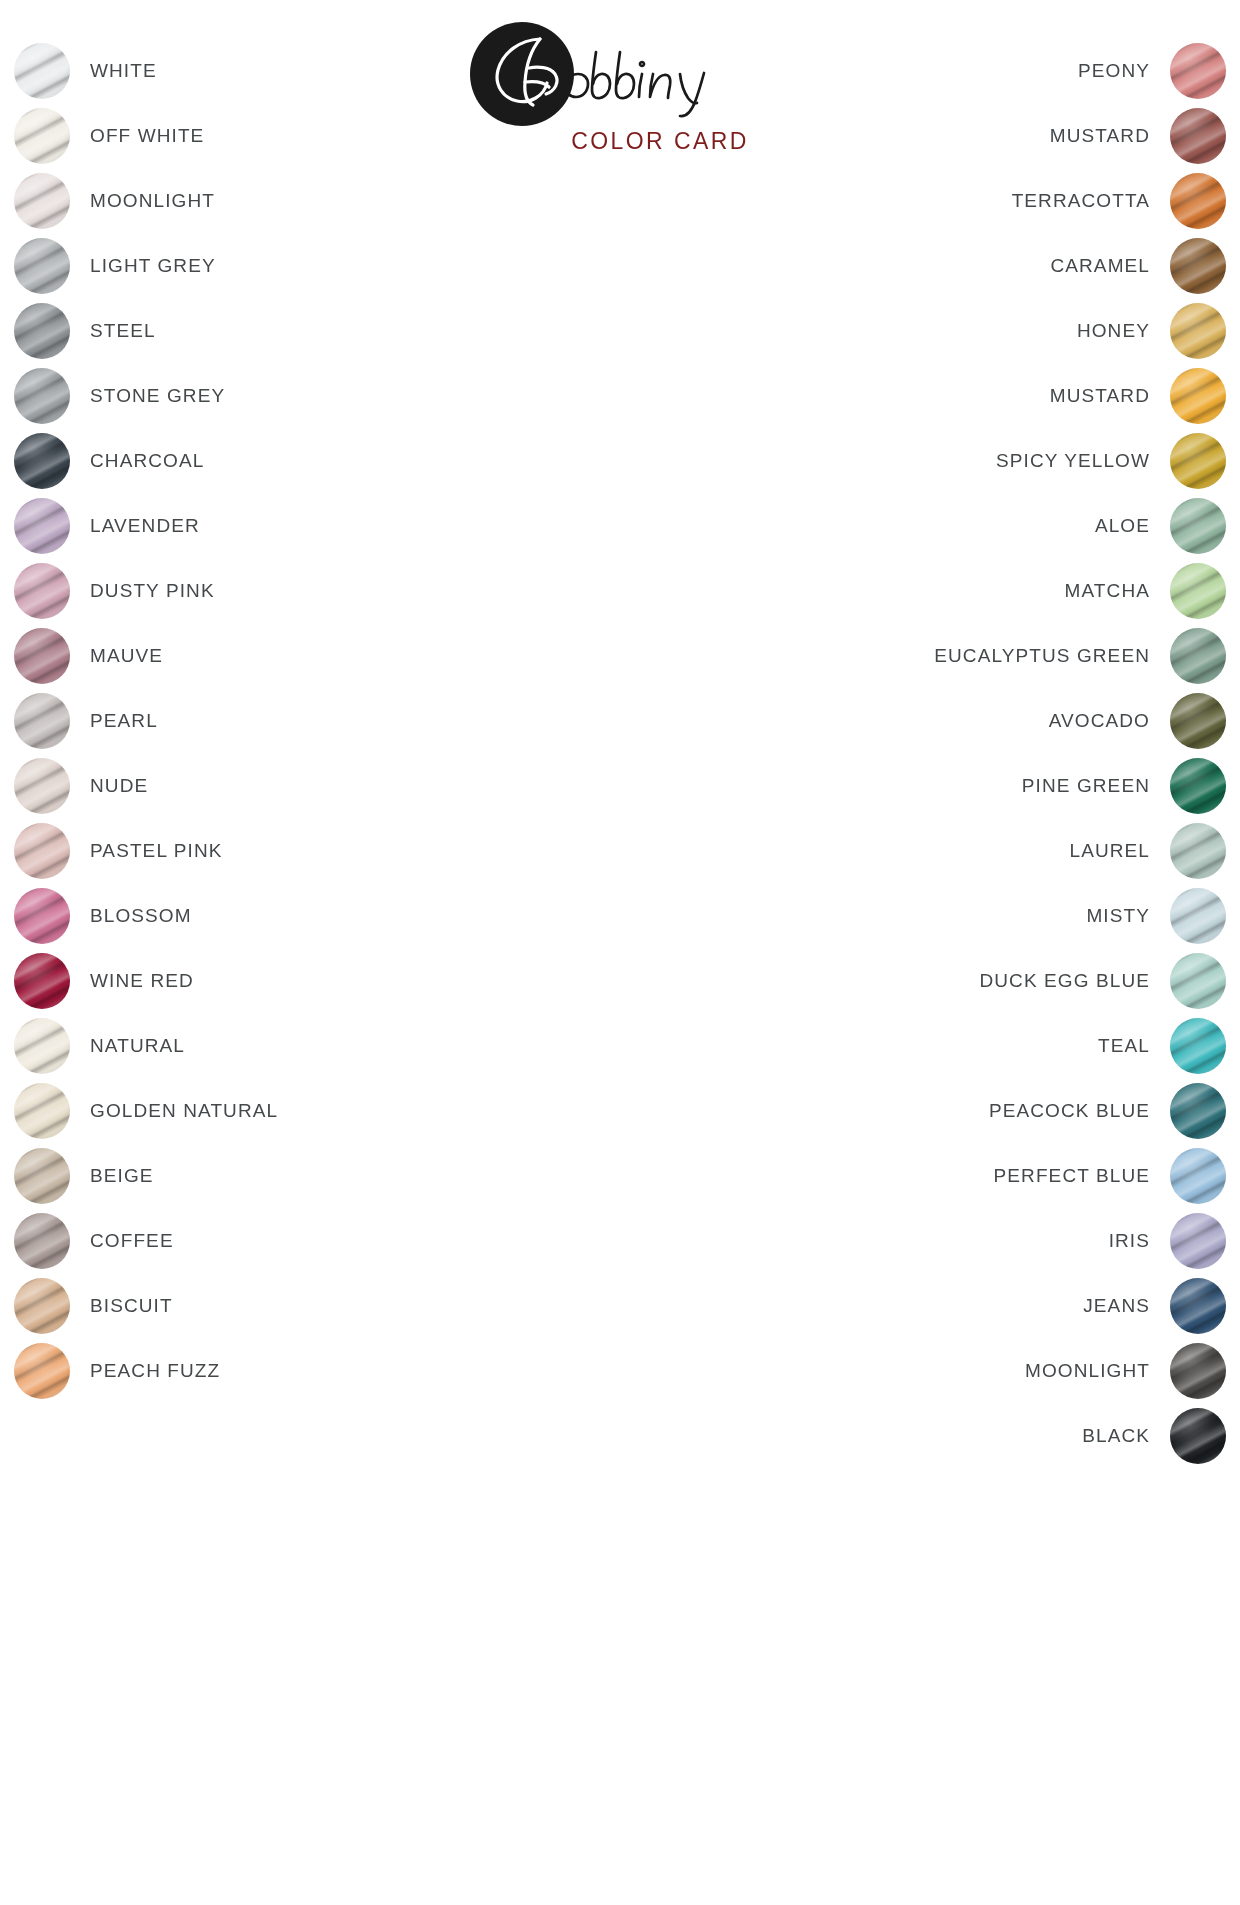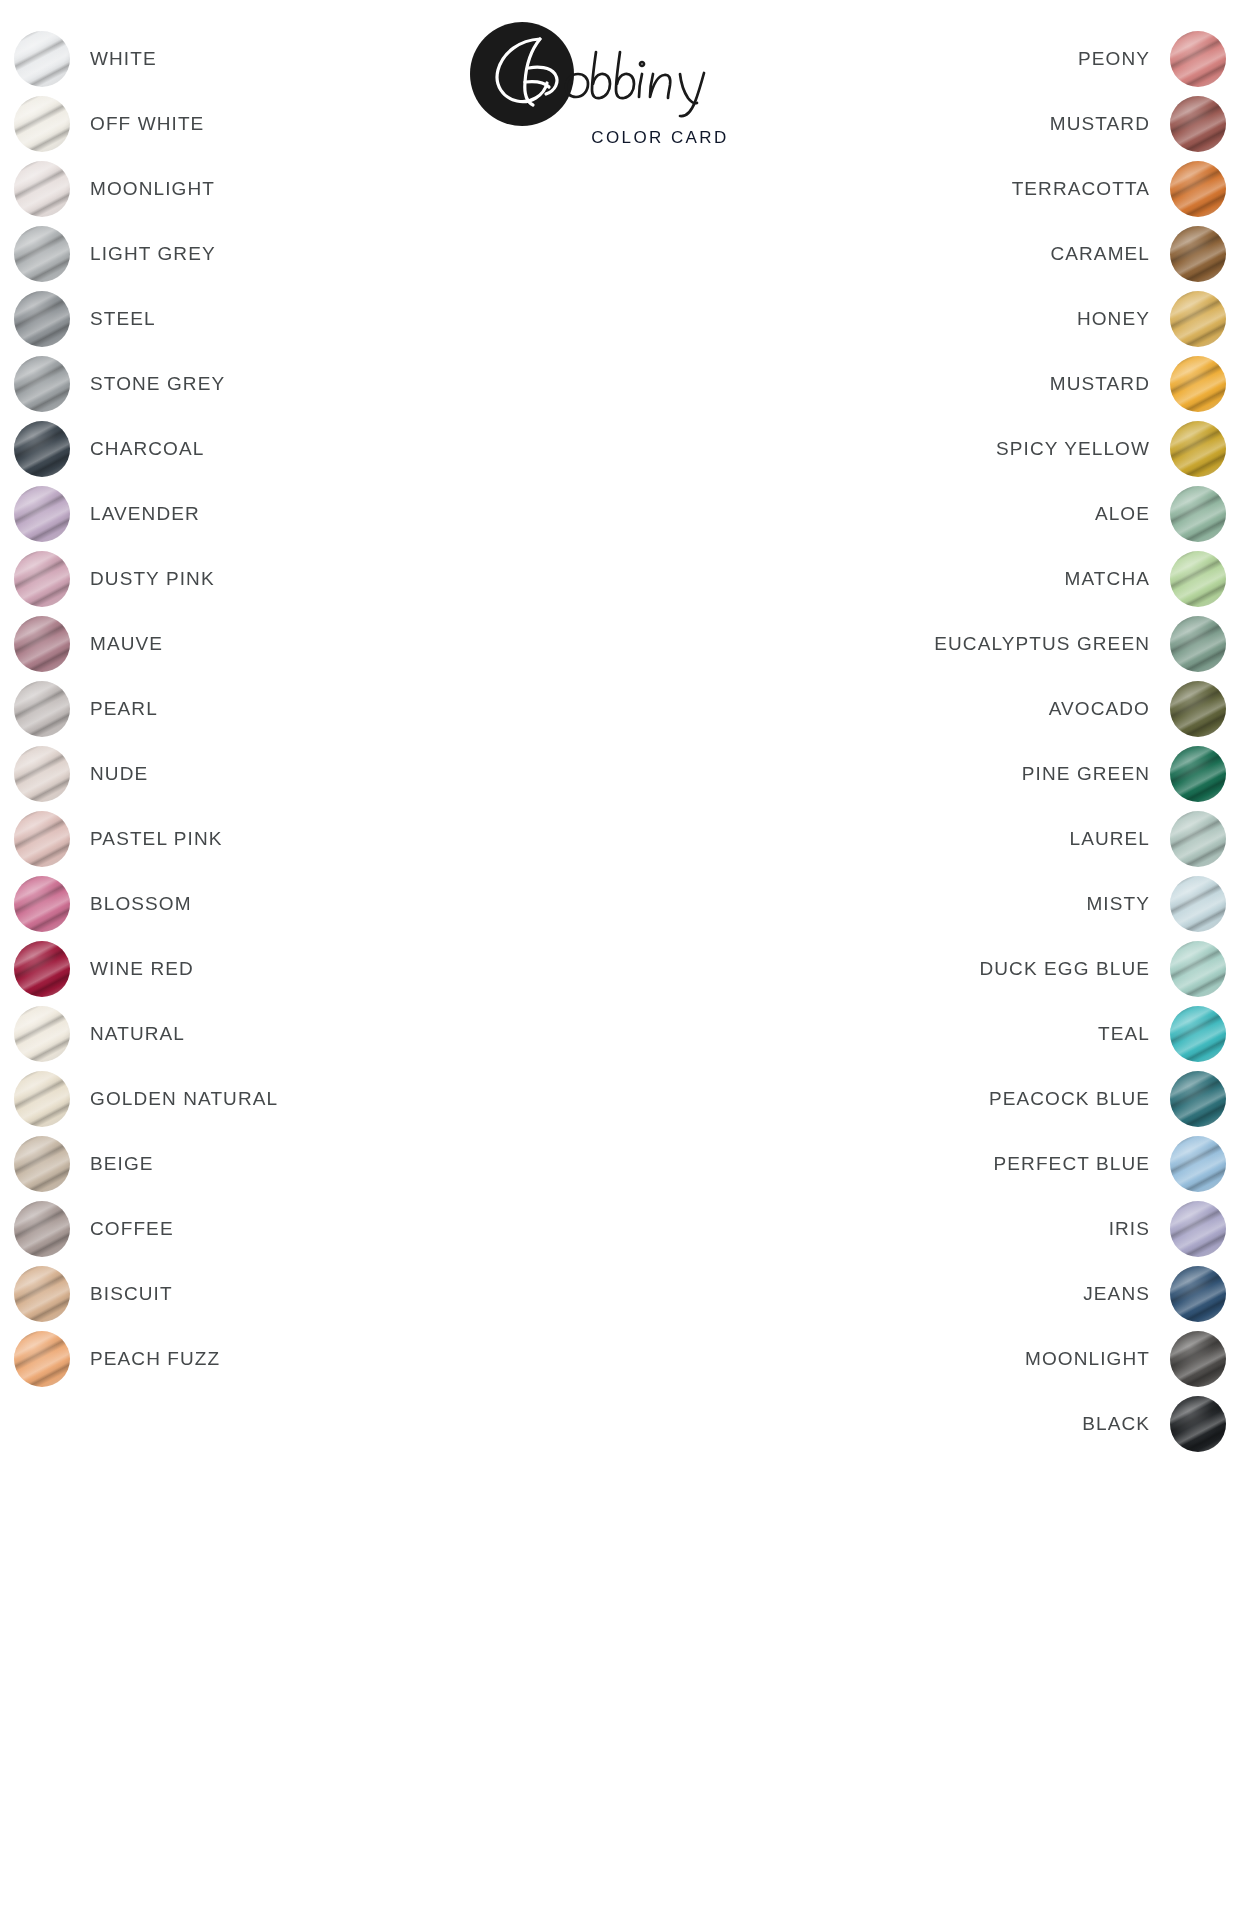--- a/index.html
+++ b/index.html
@@ -38,31 +38,31 @@
     background: #1a1a1a;
   }
   #logo-script {
     position: absolute;
     left: 0; top: 0;
     width: 300px; height: 104px;
   }
   #logo-subtitle {
     margin-top: 2px;
     margin-left: 80px;
-    font-size: 17px;
+    font-size: 23px;
     letter-spacing: 2.4px;
-    color: #0f172a;
+    color: #7f1d1d;
     font-family: "Liberation Sans", sans-serif;
     font-weight: 300;
   }
 
   
   .column {
     position: absolute;
-    top: 26px;
+    top: 38px;
     width: 420px;
   }
   #column-left  { left: 14px;  }
   #column-right { right: 14px; }
 
   .swatch-row {
     display: flex;
     align-items: center;
     height: 65px;
   }

